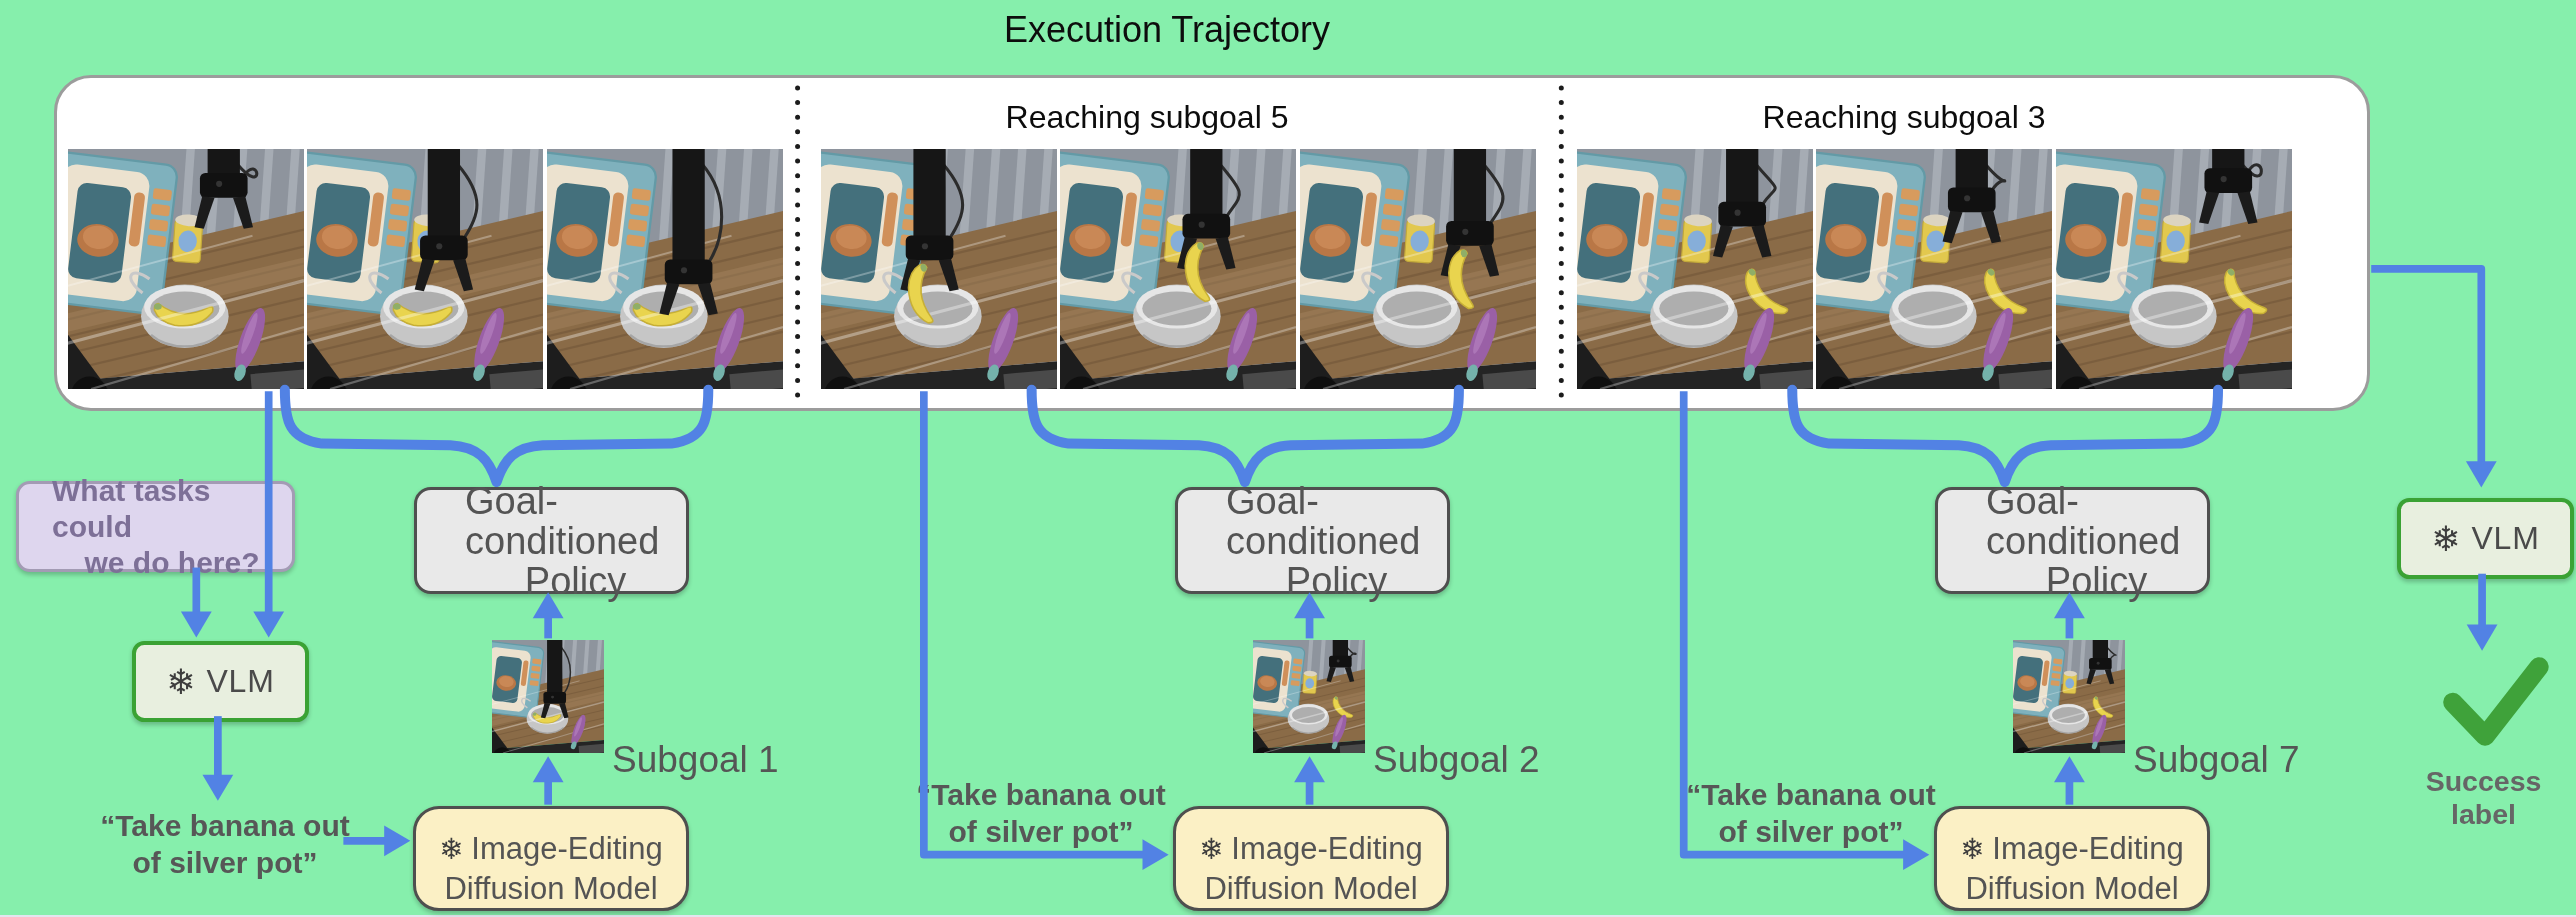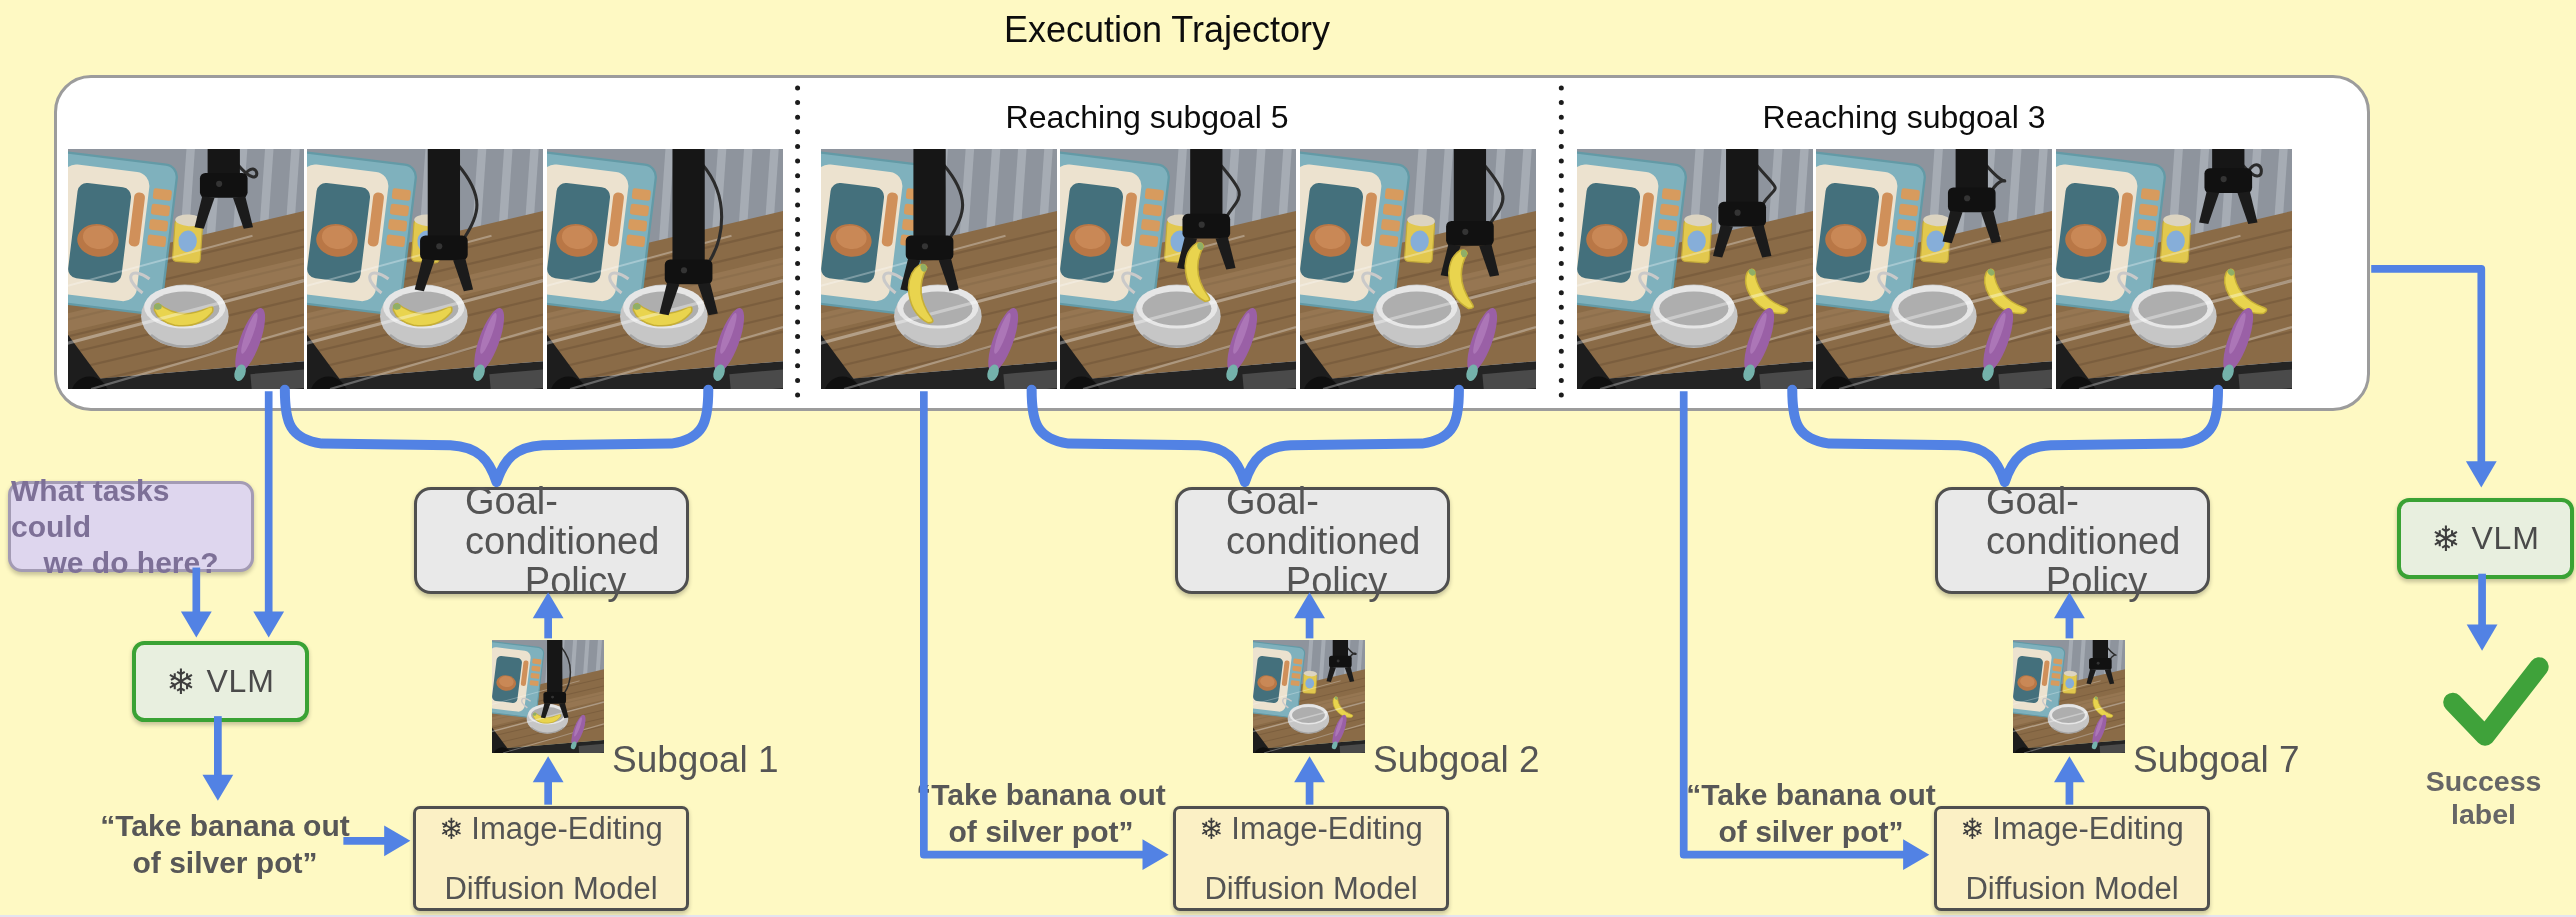--- a/index.html
+++ b/index.html
@@ -2,50 +2,50 @@
 <html style="--arrow-blue: #5282e4; --vlm-green: #3aa234; --vlm-bg: #e8efdf; --diffusion-bg: #fbf0c5; --policy-bg: #e9e9e9; --box-border: #4f4f4f; --prompt-bg: #ded6ee; --prompt-border: #a39bb4; --prompt-text: #7d7097; --check-green: #3fa23a; --frame-border: #9c9c9c; --text-gray: #575757;font-size:12.3px"><head>
 <meta charset="utf-8">
 <style>
   :root{
     --arrow-blue:#5282e4; --vlm-green:#3aa234; --vlm-bg:#e8efdf;
     --diffusion-bg:#fbf0c5; --policy-bg:#e9e9e9; --box-border:#4f4f4f;
     --prompt-bg:#ded6ee; --prompt-border:#a39bb4; --prompt-text:#7d7097;
     --check-green:#3fa23a; --frame-border:#9c9c9c; --text-gray:#575757;
   }
   html,body{margin:0;padding:0;background:#ffffff;}
-  .canvas{position:relative;width:2576px;height:918px;background:#fef9c3;overflow:hidden;
+  .canvas{position:relative;width:2576px;height:918px;background:#86efac;overflow:hidden;
           font-family:"Liberation Sans", sans-serif;}
   .title{position:absolute;left:936px;top:9.2px;width:462px;text-align:center;
          font-size:36px;color:#0d0d0d;}
   .bigbox{position:absolute;left:54px;top:75px;width:2310px;height:330px;
           border:3.8px solid var(--frame-border);border-radius:37px;background:#fff;z-index:1;}
   .sec-header{position:absolute;top:99px;width:462px;text-align:center;font-size:32px;
               color:#0c0c0c;z-index:2;}
   .frame{position:absolute;top:149px;width:236px;height:240px;z-index:2;overflow:hidden;}
   .sgimg{position:absolute;top:640px;width:112px;height:113px;z-index:3;overflow:hidden;}
   .sglabel{position:absolute;top:703px;width:185px;font-size:37px;color:#555;z-index:3;margin-top:36px;}
-  .promptbox{position:absolute;left:8px;top:481px;width:240px;height:85px;z-index:3;
+  .promptbox{position:absolute;left:16px;top:481px;width:240px;height:85px;z-index:3;
              background:var(--prompt-bg);border:3.1px solid var(--prompt-border);border-radius:14px;
              display:flex;flex-direction:column;align-items:center;justify-content:center;
-             box-shadow:0 2.3px 4.6px rgba(0,0,0,0.22);}
+             box-shadow:0 2.3px 4.6px rgba(0,0,0,0.22);padding-left:33px;}
   .promptbox span{font-size:30px;line-height:36px;font-weight:bold;color:var(--prompt-text);}
   .vlmbox{position:absolute;width:169px;height:73px;background:var(--vlm-bg);
           border:4.6px solid var(--vlm-green);border-radius:12.3px;z-index:3;
           display:flex;align-items:center;justify-content:center;
           box-shadow:0 2.3px 4.6px rgba(0,0,0,0.22);}
   .vlmbox .flake{font-size:35px;color:#3d3d3d;margin-right:10.8px;}
   .vlmbox .vlmtext{font-size:32px;color:#4a4a4a;letter-spacing:0.8px;}
   .policybox{position:absolute;top:487px;width:269px;height:101px;background:var(--policy-bg);
              border:3.8px solid var(--box-border);border-radius:17px;z-index:3;
              display:flex;flex-direction:column;align-items:center;justify-content:center;
              box-shadow:0 2.3px 4.6px rgba(0,0,0,0.22);}
   .policybox span{font-size:38px;line-height:40px;color:#545454;margin-left:48px;}
   .diffbox{position:absolute;top:806px;width:270px;height:99px;background:var(--diffusion-bg);
-           border:3.8px solid var(--box-border);border-radius:7px;z-index:3;
-           display:flex;flex-direction:column;align-items:center;justify-content:space-between;
+           border:3.8px solid var(--box-border);border-radius:26px;z-index:3;
+           display:flex;flex-direction:column;align-items:center;justify-content:flex-end;
            box-shadow:0 2.3px 4.6px rgba(0,0,0,0.22);}
   .diffbox span{font-size:31px;line-height:39px;color:#545454;}
   .diffbox .flake{font-size:29px;color:#3d3d3d;margin-right:7.7px;}
   .instruction{position:absolute;width:308px;text-align:center;z-index:3;}
   .instruction span{display:block;font-size:30px;line-height:37px;font-weight:bold;color:var(--text-gray);}
   .success{position:absolute;left:2391px;top:765px;width:185px;text-align:center;
            font-size:28.5px;font-weight:bold;color:#666;z-index:3;}
   #overlay{position:absolute;left:0;top:0;z-index:4;pointer-events:none;}
   .ar{stroke:var(--arrow-blue);stroke-width:10;fill:none;stroke-linejoin:round;}
   .ah{fill:var(--arrow-blue);stroke:none;}

